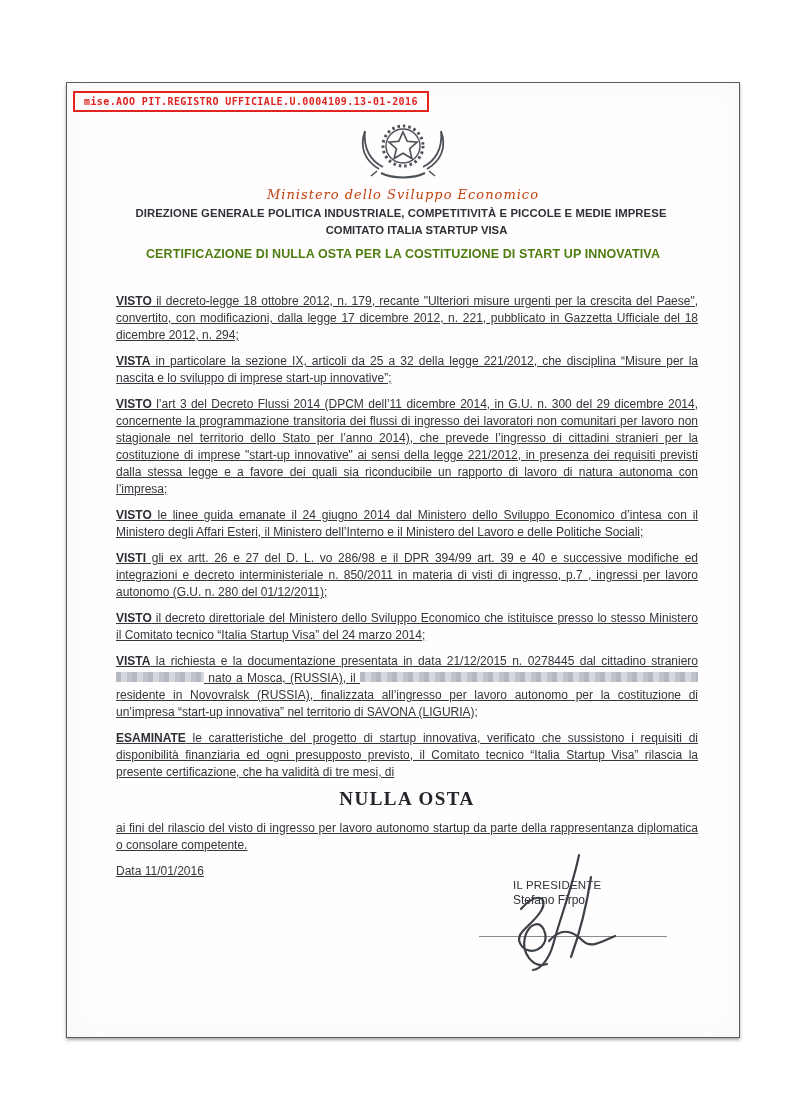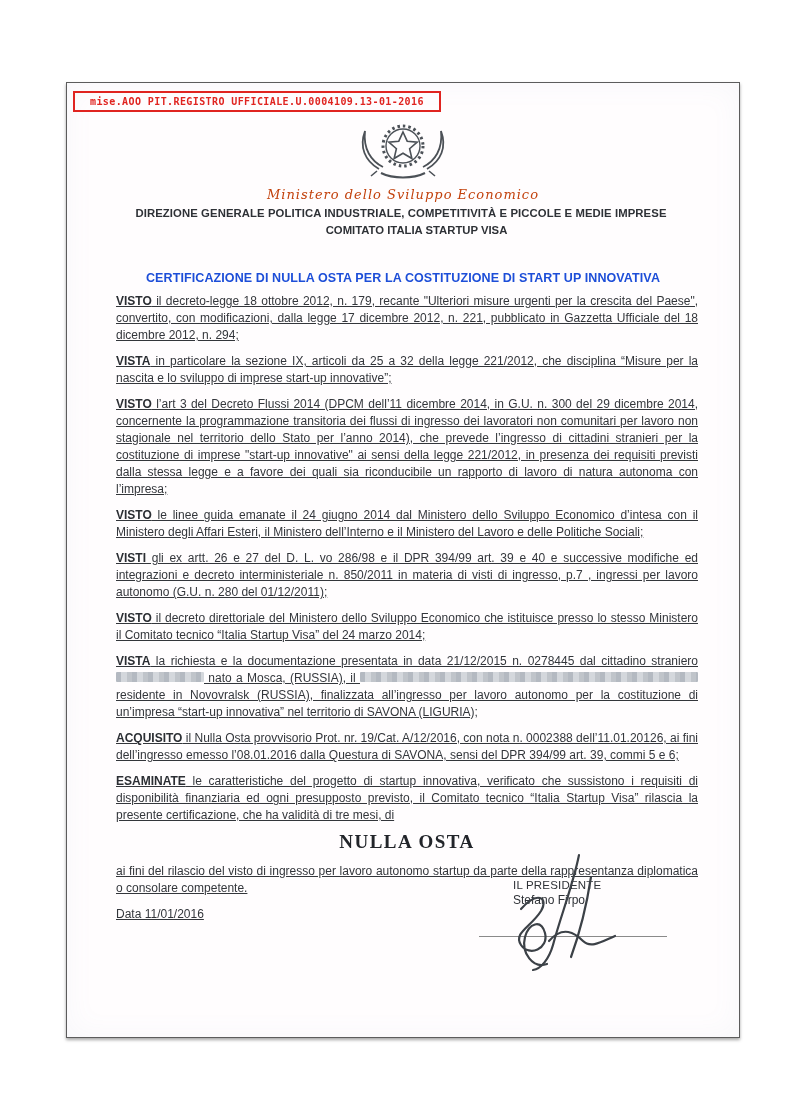--- a/index.html
+++ b/index.html
@@ -9,34 +9,34 @@
   }
   .page{
     position:absolute;left:66px;top:82px;width:672px;height:954px;
     background:#fffdfe;border:1px solid #5c5c5c;
     box-shadow:0 2px 3px rgba(0,0,0,.35), inset 0 0 30px rgba(120,150,180,.06);
   }
   .stamp{
     position:absolute;left:6px;top:8px;
     border:2px solid #e02420;color:#e02420;
     font-family:"DejaVu Sans Mono",monospace;font-size:10px;font-weight:bold;
-    letter-spacing:.4px;padding:3px 15px;white-space:nowrap;
+    letter-spacing:.4px;padding:3px 9px;white-space:nowrap;
   }
   .emblem{position:absolute;left:0;right:0;top:34px;text-align:center;}
   .ministry-script{
     position:absolute;left:0;right:0;top:104px;text-align:center;
     font-family:"DejaVu Serif",serif;font-style:italic;font-size:13px;
     color:#c2410c;letter-spacing:1px;
   }
   .dept1{position:absolute;left:0;right:4px;top:124px;text-align:center;
     font-weight:bold;font-size:11.3px;color:#2e3136;letter-spacing:.1px;}
   .dept2{position:absolute;left:0;right:0;top:141px;text-align:center;
     font-weight:bold;font-size:11.3px;color:#2e3136;padding-left:27px;}
-  .doc-title{position:absolute;left:0;right:0;top:188px;text-align:center;
-    font-weight:bold;font-size:12.5px;color:#1d4ed8;letter-spacing:.1px;}
+  .doc-title{position:absolute;left:0;right:0;top:164px;text-align:center;
+    font-weight:bold;font-size:12.5px;color:#4d7c0f;letter-spacing:.1px;}
   .content{
     position:absolute;left:49px;top:210px;width:582px;
     font-size:12px;line-height:17px;text-align:justify;
   }
   .content p{margin:0 0 9px 0;text-decoration:underline;}
   .content b{font-weight:bold;color:#2b2e33;}
   .nulla-osta{
     margin:6px 0 13px 0;text-align:center;font-family:"Liberation Serif",serif;
     font-weight:bold;font-size:19px;letter-spacing:1.5px;color:#22252a;
   }
@@ -92,21 +92,20 @@
     <p><b>VISTO</b><span> l’art 3 del Decreto Flussi 2014 (DPCM dell’11 dicembre 2014, in G.U. n. 300 del 29 dicembre 2014, concernente la programmazione transitoria dei flussi di ingresso dei lavoratori non comunitari per lavoro non stagionale nel territorio dello Stato per l’anno 2014), che prevede l’ingresso di cittadini stranieri per la costituzione di imprese "start-up innovative" ai sensi della legge 221/2012, in presenza dei requisiti previsti dalla stessa legge e a favore dei quali sia riconducibile un rapporto di lavoro di natura autonoma con l’impresa;</span></p>
 
     <p><b>VISTO</b><span> le linee guida emanate il 24 giugno 2014 dal Ministero dello Sviluppo Economico d’intesa con il Ministero degli Affari Esteri, il Ministero dell’Interno e il Ministero del Lavoro e delle Politiche Sociali;</span></p>
 
     <p><b>VISTI</b><span> gli ex artt. 26 e 27 del D. L. vo 286/98 e il DPR 394/99 art. 39 e 40 e successive modifiche ed integrazioni e decreto interministeriale n. 850/2011 in materia di visti di ingresso, p.7 , ingressi per lavoro autonomo (G.U. n. 280 del 01/12/2011);</span></p>
 
     <p><b>VISTO</b><span> il decreto direttoriale del Ministero dello Sviluppo Economico che istituisce presso lo stesso Ministero il Comitato tecnico “Italia Startup Visa” del 24 marzo 2014;</span></p>
 
     <p><b>VISTA</b><span> la richiesta e la documentazione presentata in data 21/12/2015 n. 0278445 dal cittadino straniero </span><span class="redaction red1"></span><span> nato a Mosca, (RUSSIA), il </span><span class="redaction red2"></span><span> residente in Novovralsk (RUSSIA), finalizzata all’ingresso per lavoro autonomo per la costituzione di un’impresa “start-up innovativa” nel territorio di SAVONA (LIGURIA);</span></p>
 
-    <p><b>ACQUISITO</b><span> il Nulla Osta provvisorio Prot. nr. 19/Cat. A/12/2016, con nota n. 0002388 dell’11.01.20126, ai fini dell’ingresso emesso l’08.01.2016 dalla Questura di SAVONA, sensi del DPR 394/99 art. 39, commi 5 e 6;</span></p>
 
     <p><b>ESAMINATE</b><span> le caratteristiche del progetto di startup innovativa, verificato che sussistono i requisiti di disponibilità finanziaria ed ogni presupposto previsto, il Comitato tecnico “Italia Startup Visa” rilascia la presente certificazione, che ha validità di tre mesi, di</span></p>
 
     <h2 class="nulla-osta">NULLA OSTA</h2>
 
     <p>ai fini del rilascio del visto di ingresso per lavoro autonomo startup da parte della rappresentanza diplomatica o consolare competente.</p>
 
     <p class="date-line">Data 11/01/2016</p>
 
   </div>

